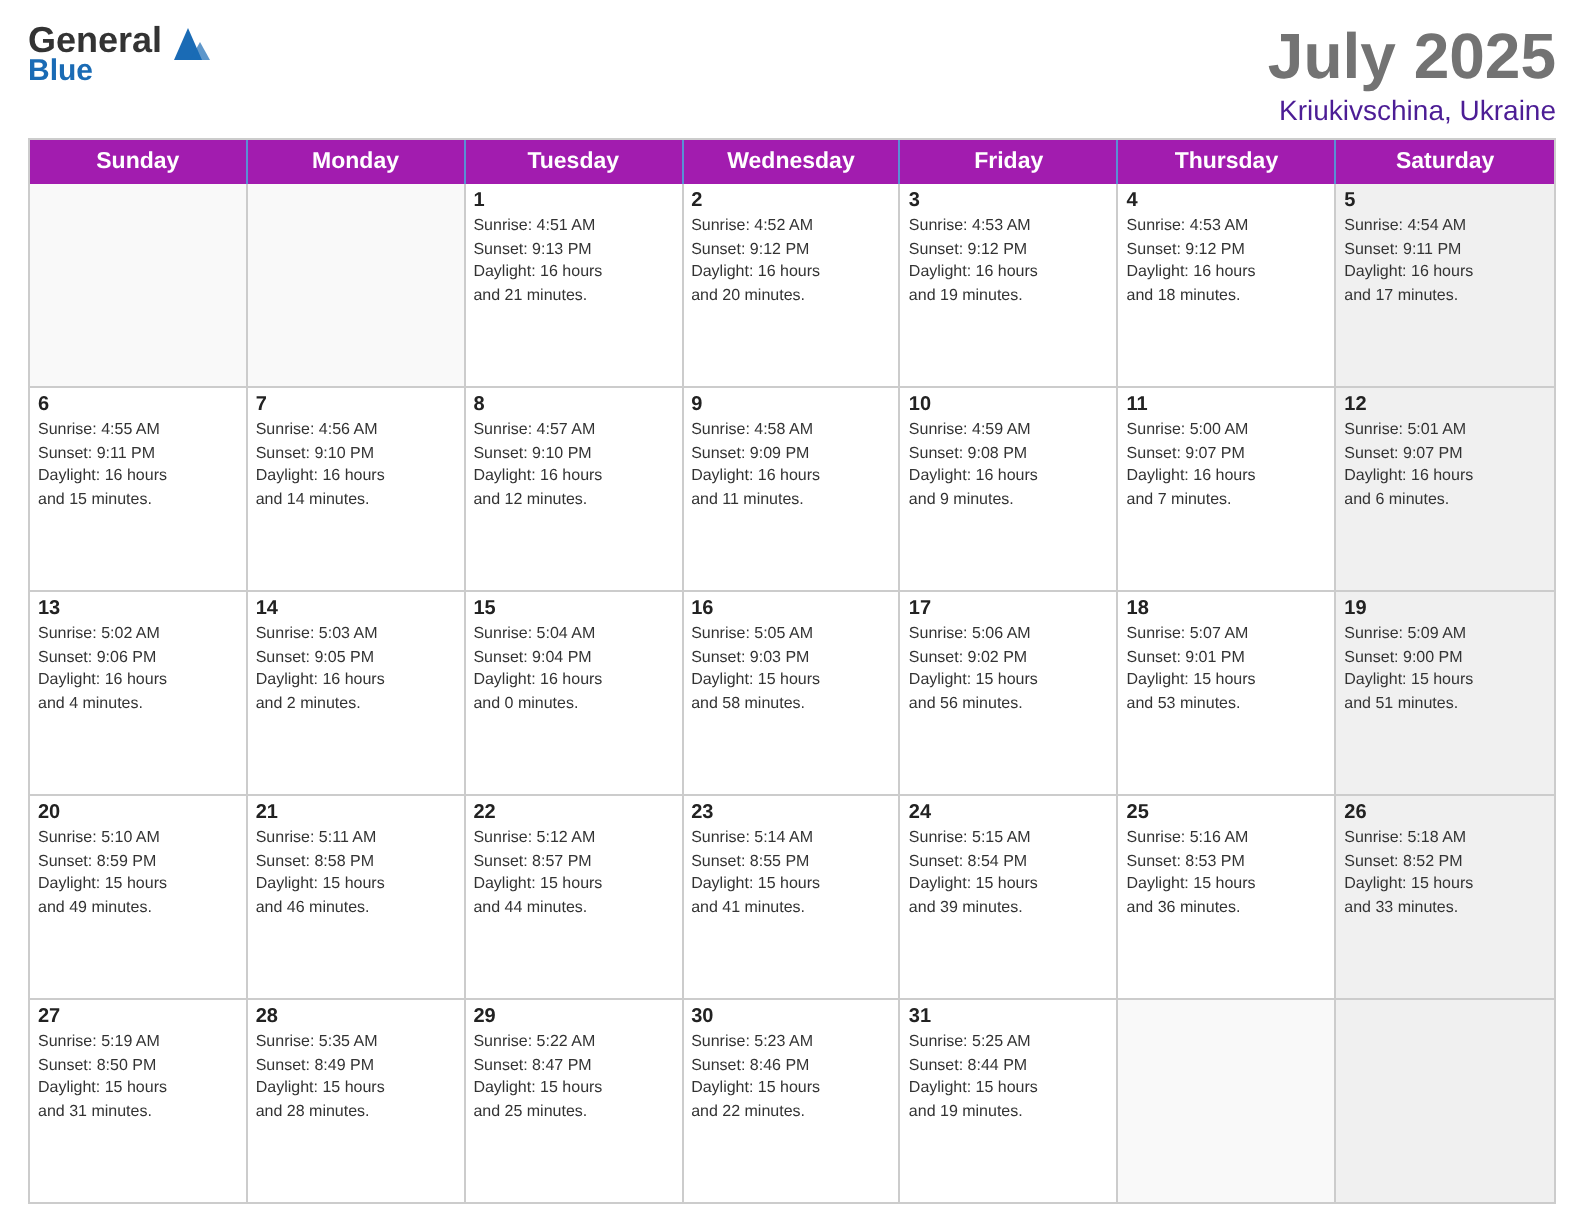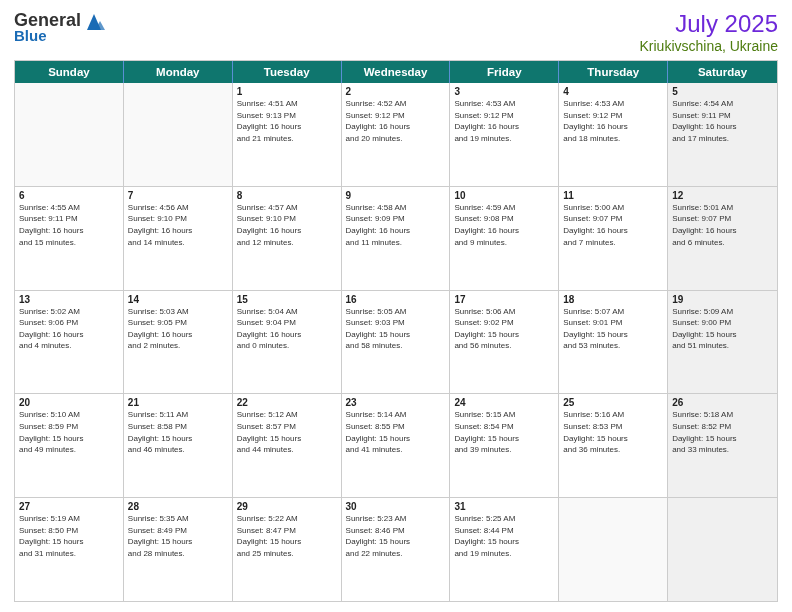--- a/index.html
+++ b/index.html
@@ -31,39 +31,39 @@
     .logo-general { color: #333; }
     .logo-blue { color: #1a6bb5; }
     .logo-icon-wrap {
       display: flex;
       align-items: center;
     }
     .title-block {
       text-align: right;
     }
     .title-block h1 {
-      font-size: 24px;
-      font-weight: normal;
-      color: #6d28d9;
+      font-size: 32px;
+      font-weight: bold;
+      color: #737373;
     }
     .title-block h2 {
       font-size: 14px;
       font-weight: normal;
-      color: #4d7c0f;
+      color: #4c1d95;
     }
     .calendar {
       flex: 1;
       display: flex;
       flex-direction: column;
       border: 1px solid #ccc;
     }
     .cal-header {
       display: grid;
       grid-template-columns: repeat(7, 1fr);
-      background: #0f766e;
+      background: #a21caf;
     }
     .cal-header-cell {
       color: #fff;
       font-size: 11.5px;
       font-weight: bold;
       padding: 5px 4px;
       text-align: center;
       border-right: 1px solid #5a8fd4;
     }
     .cal-header-cell:last-child { border-right: none; }

